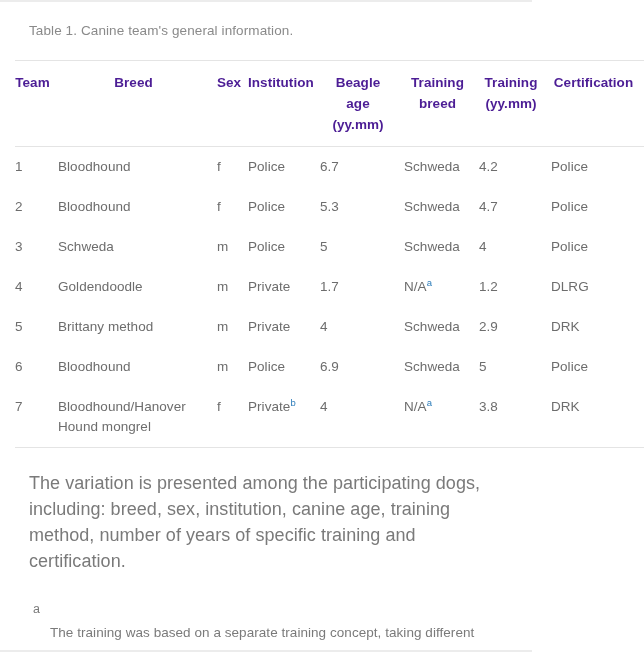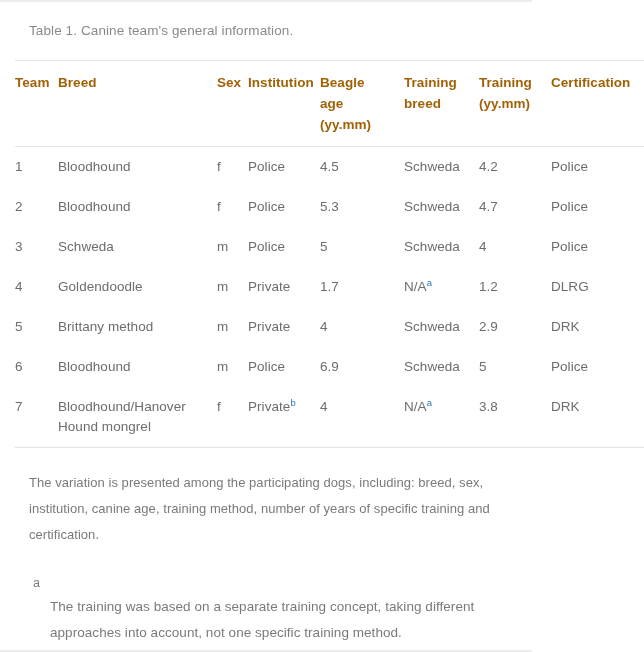--- a/index.html
+++ b/index.html
@@ -42,22 +42,22 @@
   }
 
   table.main thead tr {
     border-top: 1px solid #e4e4e4;
     border-bottom: 1px solid #e4e4e4;
   }
 
   table.main thead th {
     font-size: 13.5px;
     font-weight: bold;
-    color: #a16207;
-    text-align: left;
+    color: #4c1d95;
+    text-align: center;
     vertical-align: top;
     padding: 11px 8px 11px 0;
     line-height: 21px;
     letter-spacing: 0.05px;
   }
 
   table.main tbody td {
     font-size: 13.5px;
     font-weight: normal;
     color: #6d6d6d;
@@ -95,21 +95,21 @@
     border: 0;
     margin-top: 0;
     margin-bottom: 0;
   }
 
   .table-footer {
     padding: 22px 29px 0 29px;
   }
 
   .desc {
-    font-size: 13px;
+    font-size: 18px;
     line-height: 26px;
     color: #7a7a7a;
     letter-spacing: 0.05px;
     margin: 0;
   }
 
   .fn-list {
     margin: 26px 0 0 0;
     padding: 0;
   }
@@ -182,21 +182,21 @@
           <span>Certification</span>
         </th>
       </tr>
     </thead>
     <tbody>
         <tr>
           <td><span>1</span></td>
           <td><span>Bloodhound</span></td>
           <td><span>f</span></td>
           <td><span>Police</span></td>
-          <td><span>4.5</span></td>
+          <td><span>6.7</span></td>
           <td><span>Schweda</span></td>
           <td><span>4.2</span></td>
           <td><span>Police</span></td>
         </tr>
         <tr>
           <td><span>2</span></td>
           <td><span>Bloodhound</span></td>
           <td><span>f</span></td>
           <td><span>Police</span></td>
           <td><span>5.3</span></td>

